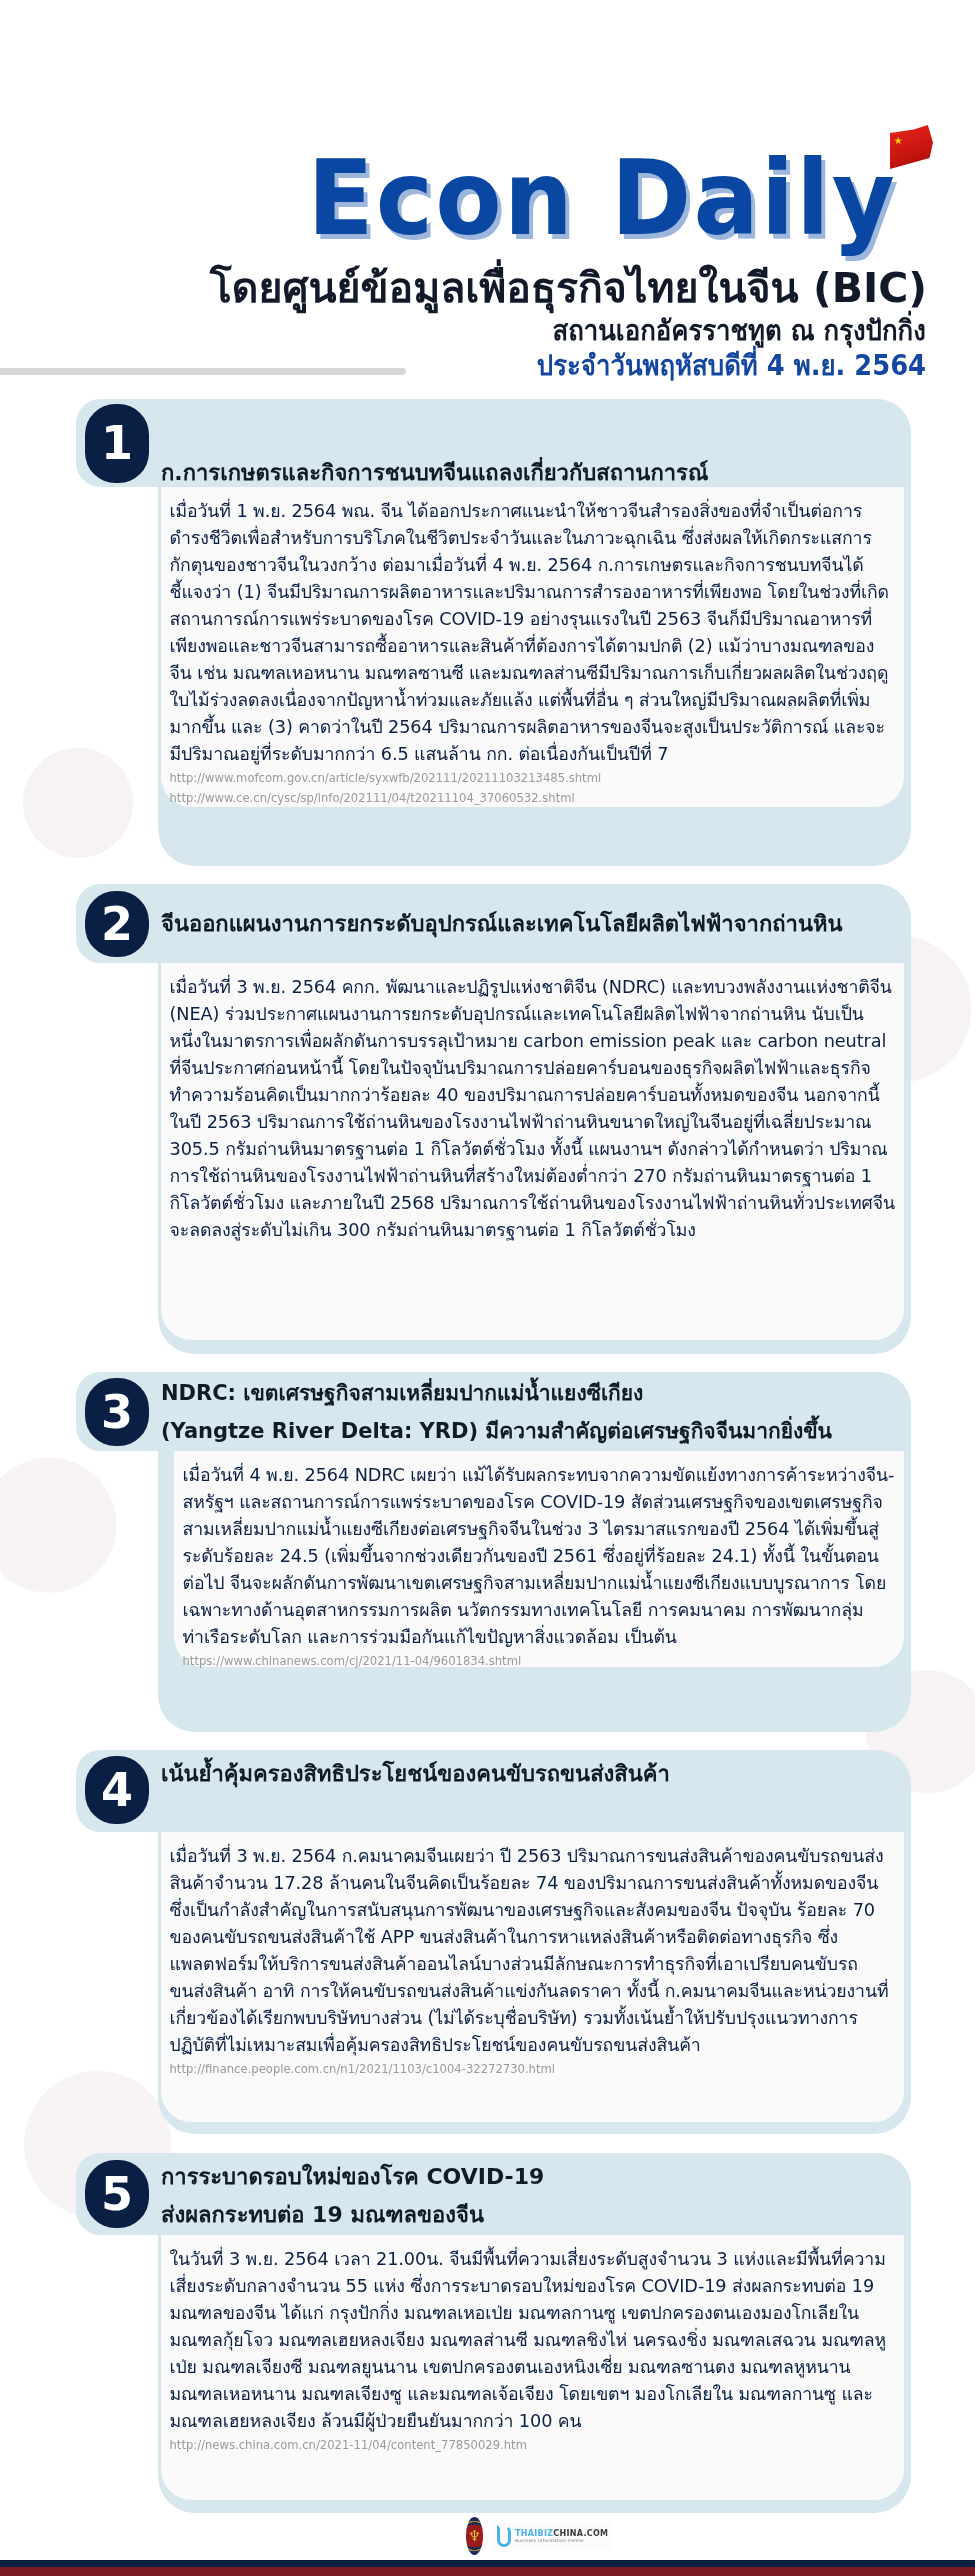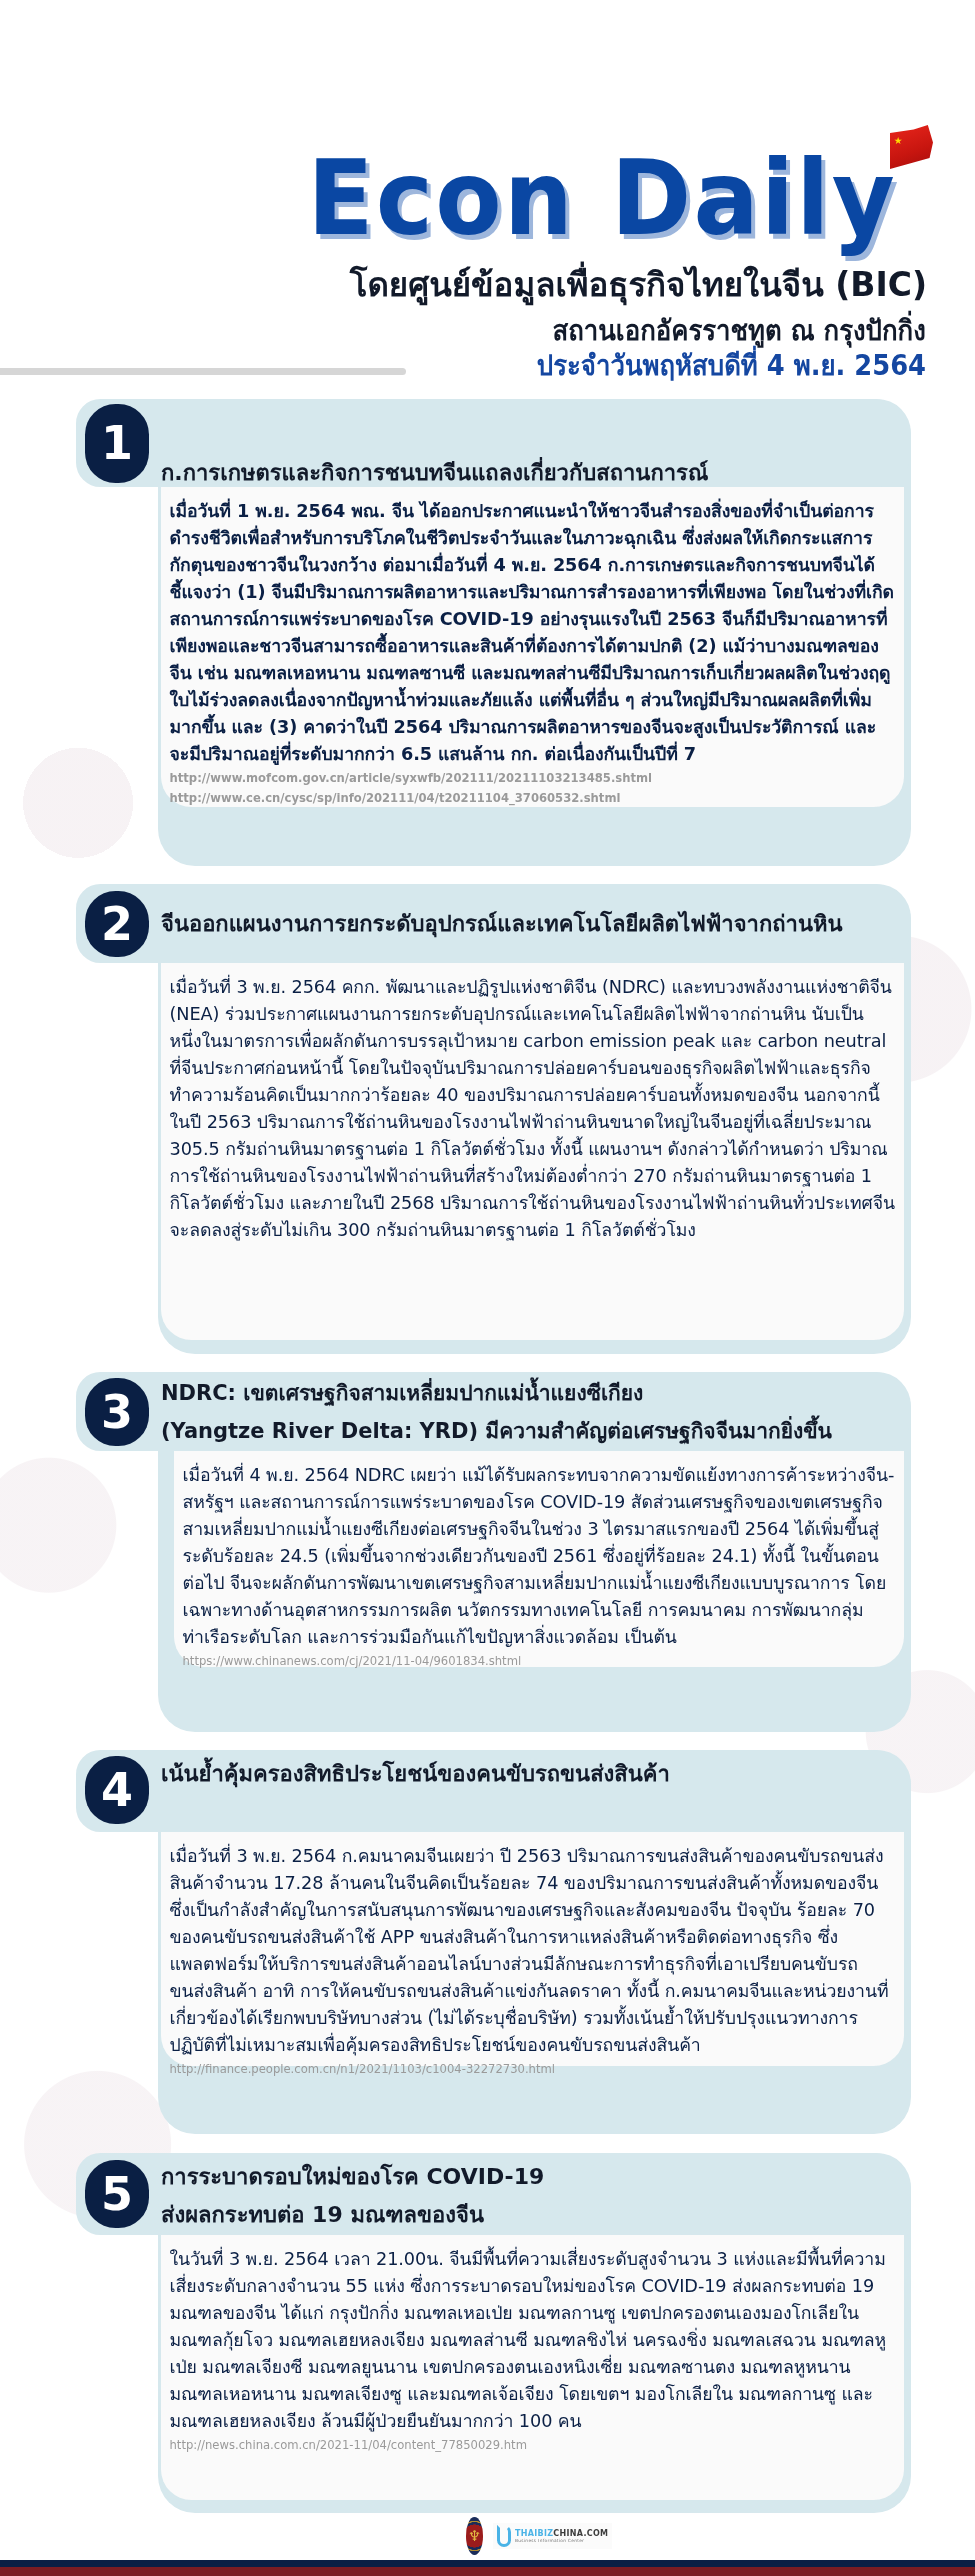--- a/index.html
+++ b/index.html
@@ -18,21 +18,21 @@
 
   
   .header { position: absolute; left: 0; top: 0; width: 976px; height: 390px; z-index: 1; }
   .title { position: absolute; right: 79px; top: 146px; font-family: "DejaVu Sans", sans-serif;
     font-weight: 900; font-size: 104px; letter-spacing: 2.4px; color: #0a47a3; line-height: 1;
     text-shadow: 4.3px 4.9px 0 #9db6dc; transform: scaleX(0.93); transform-origin: right center; }
   .flag { position: absolute; left: 890px; top: 125px; width: 43px; height: 44px;
     background: linear-gradient(160deg, #e9261c 0%, #c7150f 60%, #a50d0b 100%);
     clip-path: polygon(0 18%, 55% 10%, 88% 0, 100% 40%, 92% 75%, 0 100%); }
   .flag .star { position: absolute; left: 3.7px; top: 11px; color: #ffde00; font-size: 9.8px; line-height: 1; }
-  .subtitle1 { position: absolute; right: 49px; top: 268px; font-weight: 700; font-size: 33px;
+  .subtitle1 { position: absolute; right: 49px; top: 268px; font-weight: 700; font-size: 41px;
     color: #121a2a; line-height: 1; }
   .subtitle2 { position: absolute; right: 50px; top: 317px; font-size: 28px; color: #121a2a; line-height: 1; font-weight: 700; transform: scaleX(0.92); transform-origin: right center; }
   .dateline { position: absolute; right: 50px; top: 352px; font-size: 28px; color: #1547a1; line-height: 1; font-weight: 700; transform: scaleX(0.92); transform-origin: right center; }
   .gray-bar { position: absolute; left: 0; top: 368px; width: 406px; height: 7.3px; background: #d6d6d6; border-radius: 0 4.9px 4.9px 0; }
 
   
   .card { position: absolute; left: 76px; width: 835px; z-index: 2; }
   .card-outer { position: absolute; left: 82px; right: 0; top: 0; bottom: 0; background: #d6e8ed; border-radius: 37px; }
   .card-head { position: absolute; left: 0; top: 0; right: 0; background: #d6e8ed; border-radius: 24.4px 34px 34px 24.4px; }
   .num-badge { position: absolute; left: 9.1px; width: 64px; background: #0a1f44; border-radius: 30.5px;
@@ -73,21 +73,21 @@
 
 <section class="card" style="top:399px;height:467px;">
   <div class="card-outer"></div>
   <div class="card-head" style="height:88px;">
     <div class="num-badge" style="top:4.9px;height:79px;">1</div>
     <div class="head-title" style="top:7.3px;margin-top:48px;">
       <div>ก.การเกษตรและกิจการชนบทจีนแถลงเกี่ยวกับสถานการณ์</div>
       <div>การกักตุนอาหารของชาวจีน</div>
     </div>
   </div>
-  <div class="card-body" style="top:88px;height:320px;font-weight:bold;">
+  <div class="card-body" style="top:88px;height:320px;">
     <p>เมื่อวันที่ 1 พ.ย. 2564 พณ. จีน ได้ออกประกาศแนะนำให้ชาวจีนสำรองสิ่งของที่จำเป็นต่อการดำรงชีวิตเพื่อสำหรับการบริโภคในชีวิตประจำวันและในภาวะฉุกเฉิน ซึ่งส่งผลให้เกิดกระแสการกักตุนของชาวจีนในวงกว้าง ต่อมาเมื่อวันที่ 4 พ.ย. 2564 ก.การเกษตรและกิจการชนบทจีนได้ชี้แจงว่า (1) จีนมีปริมาณการผลิตอาหารและปริมาณการสำรองอาหารที่เพียงพอ โดยในช่วงที่เกิดสถานการณ์การแพร่ระบาดของโรค COVID-19 อย่างรุนแรงในปี 2563 จีนก็มีปริมาณอาหารที่เพียงพอและชาวจีนสามารถซื้ออาหารและสินค้าที่ต้องการได้ตามปกติ (2) แม้ว่าบางมณฑลของจีน เช่น มณฑลเหอหนาน มณฑลซานซี และมณฑลส่านซีมีปริมาณการเก็บเกี่ยวผลผลิตในช่วงฤดูใบไม้ร่วงลดลงเนื่องจากปัญหาน้ำท่วมและภัยแล้ง แต่พื้นที่อื่น ๆ ส่วนใหญ่มีปริมาณผลผลิตที่เพิ่มมากขึ้น และ (3) คาดว่าในปี 2564 ปริมาณการผลิตอาหารของจีนจะสูงเป็นประวัติการณ์ และจะมีปริมาณอยู่ที่ระดับมากกว่า 6.5 แสนล้าน กก. ต่อเนื่องกันเป็นปีที่ 7</p>
     <div class="src">http://www.mofcom.gov.cn/article/syxwfb/202111/20211103213485.shtml</div>
     <div class="src">http://www.ce.cn/cysc/sp/info/202111/04/t20211104_37060532.shtml</div>
   </div>
 </section>
 
 <section class="card" style="top:884px;height:470px;">
   <div class="card-outer"></div>
   <div class="card-head" style="height:79px;">
     <div class="num-badge" style="top:7.3px;height:66px;">2</div>
@@ -116,21 +116,21 @@
 </section>
 
 <section class="card" style="top:1750px;height:384px;">
   <div class="card-outer"></div>
   <div class="card-head" style="height:82px;">
     <div class="num-badge" style="top:6.1px;height:68px;">4</div>
     <div class="head-title" style="top:4.9px;">
       <div>เน้นย้ำคุ้มครองสิทธิประโยชน์ของคนขับรถขนส่งสินค้า</div>
     </div>
   </div>
-  <div class="card-body" style="top:82px;height:234px;">
+  <div class="card-body" style="top:82px;height:290px;">
     <p>เมื่อวันที่ 3 พ.ย. 2564 ก.คมนาคมจีนเผยว่า ปี 2563 ปริมาณการขนส่งสินค้าของคนขับรถขนส่งสินค้าจำนวน 17.28 ล้านคนในจีนคิดเป็นร้อยละ 74 ของปริมาณการขนส่งสินค้าทั้งหมดของจีน ซึ่งเป็นกำลังสำคัญในการสนับสนุนการพัฒนาของเศรษฐกิจและสังคมของจีน ปัจจุบัน ร้อยละ 70 ของคนขับรถขนส่งสินค้าใช้ APP ขนส่งสินค้าในการหาแหล่งสินค้าหรือติดต่อทางธุรกิจ ซึ่งแพลตฟอร์มให้บริการขนส่งสินค้าออนไลน์บางส่วนมีลักษณะการทำธุรกิจที่เอาเปรียบคนขับรถขนส่งสินค้า อาทิ การให้คนขับรถขนส่งสินค้าแข่งกันลดราคา ทั้งนี้ ก.คมนาคมจีนและหน่วยงานที่เกี่ยวข้องได้เรียกพบบริษัทบางส่วน (ไม่ได้ระบุชื่อบริษัท) รวมทั้งเน้นย้ำให้ปรับปรุงแนวทางการปฏิบัติที่ไม่เหมาะสมเพื่อคุ้มครองสิทธิประโยชน์ของคนขับรถขนส่งสินค้า</p>
     <div class="src">http://finance.people.com.cn/n1/2021/1103/c1004-32272730.html</div>
   </div>
 </section>
 
 <section class="card" style="top:2153px;height:360px;">
   <div class="card-outer"></div>
   <div class="card-head" style="height:82px;">
     <div class="num-badge" style="top:7.3px;height:68px;">5</div>
     <div class="head-title" style="top:4.9px;">

